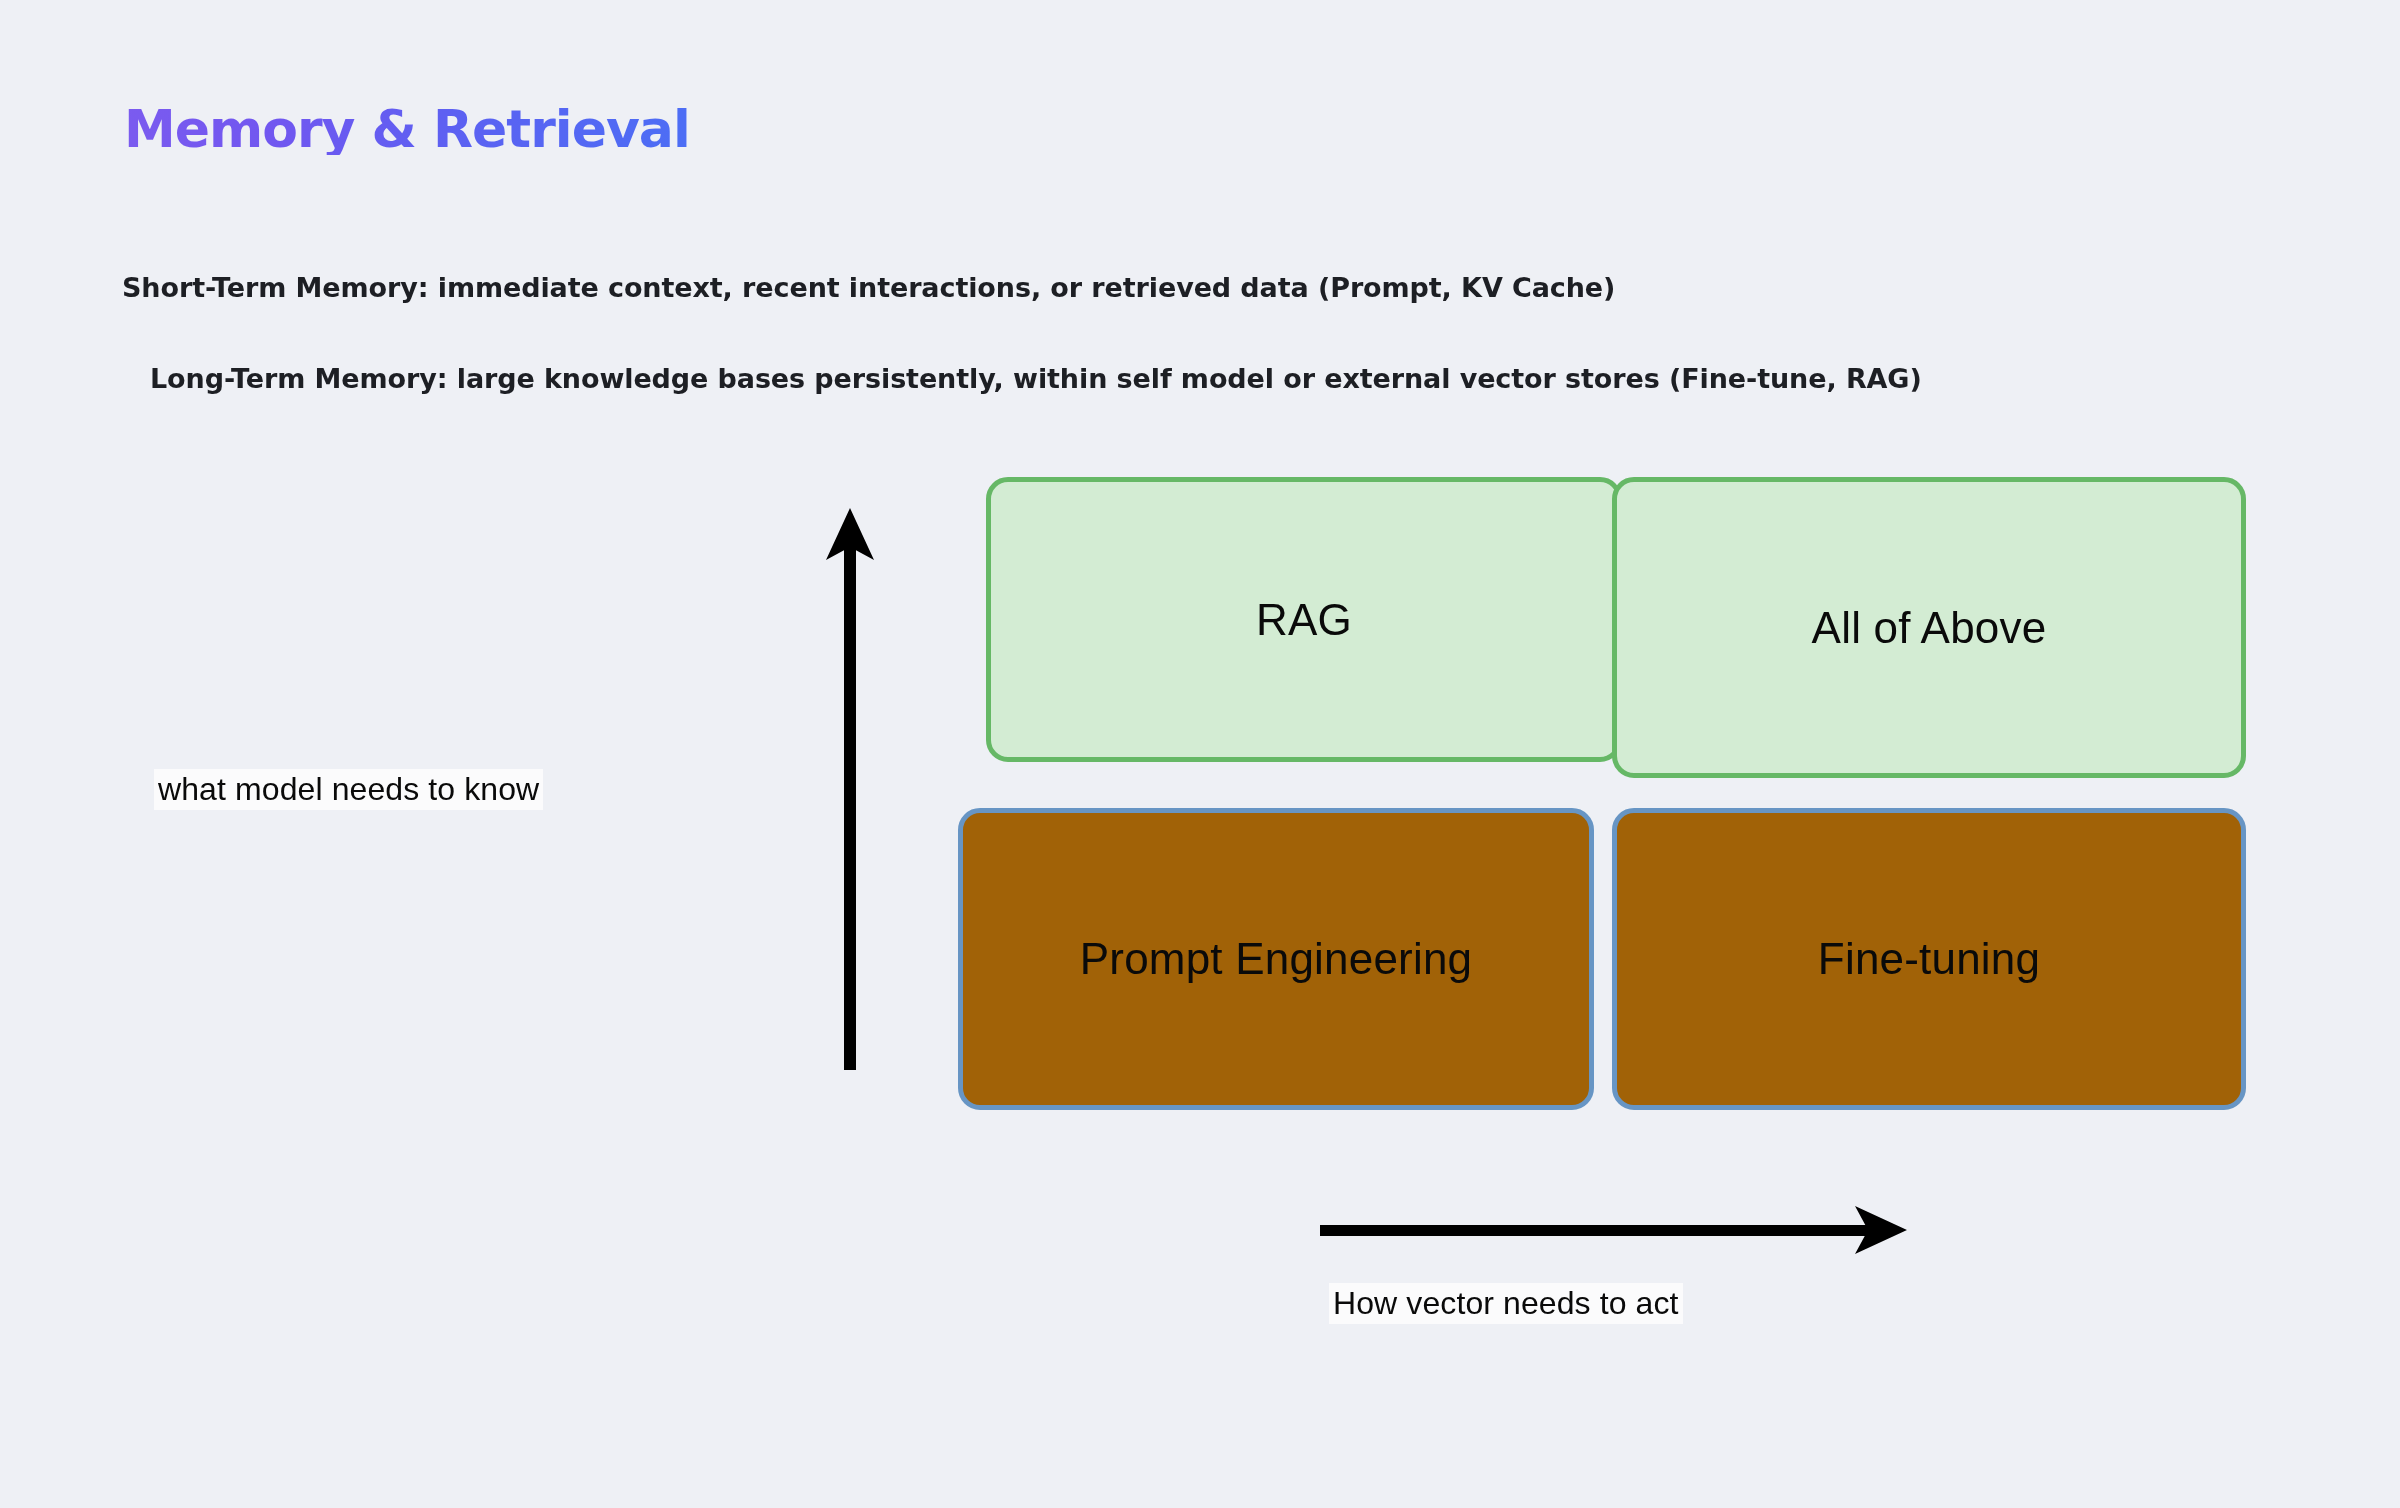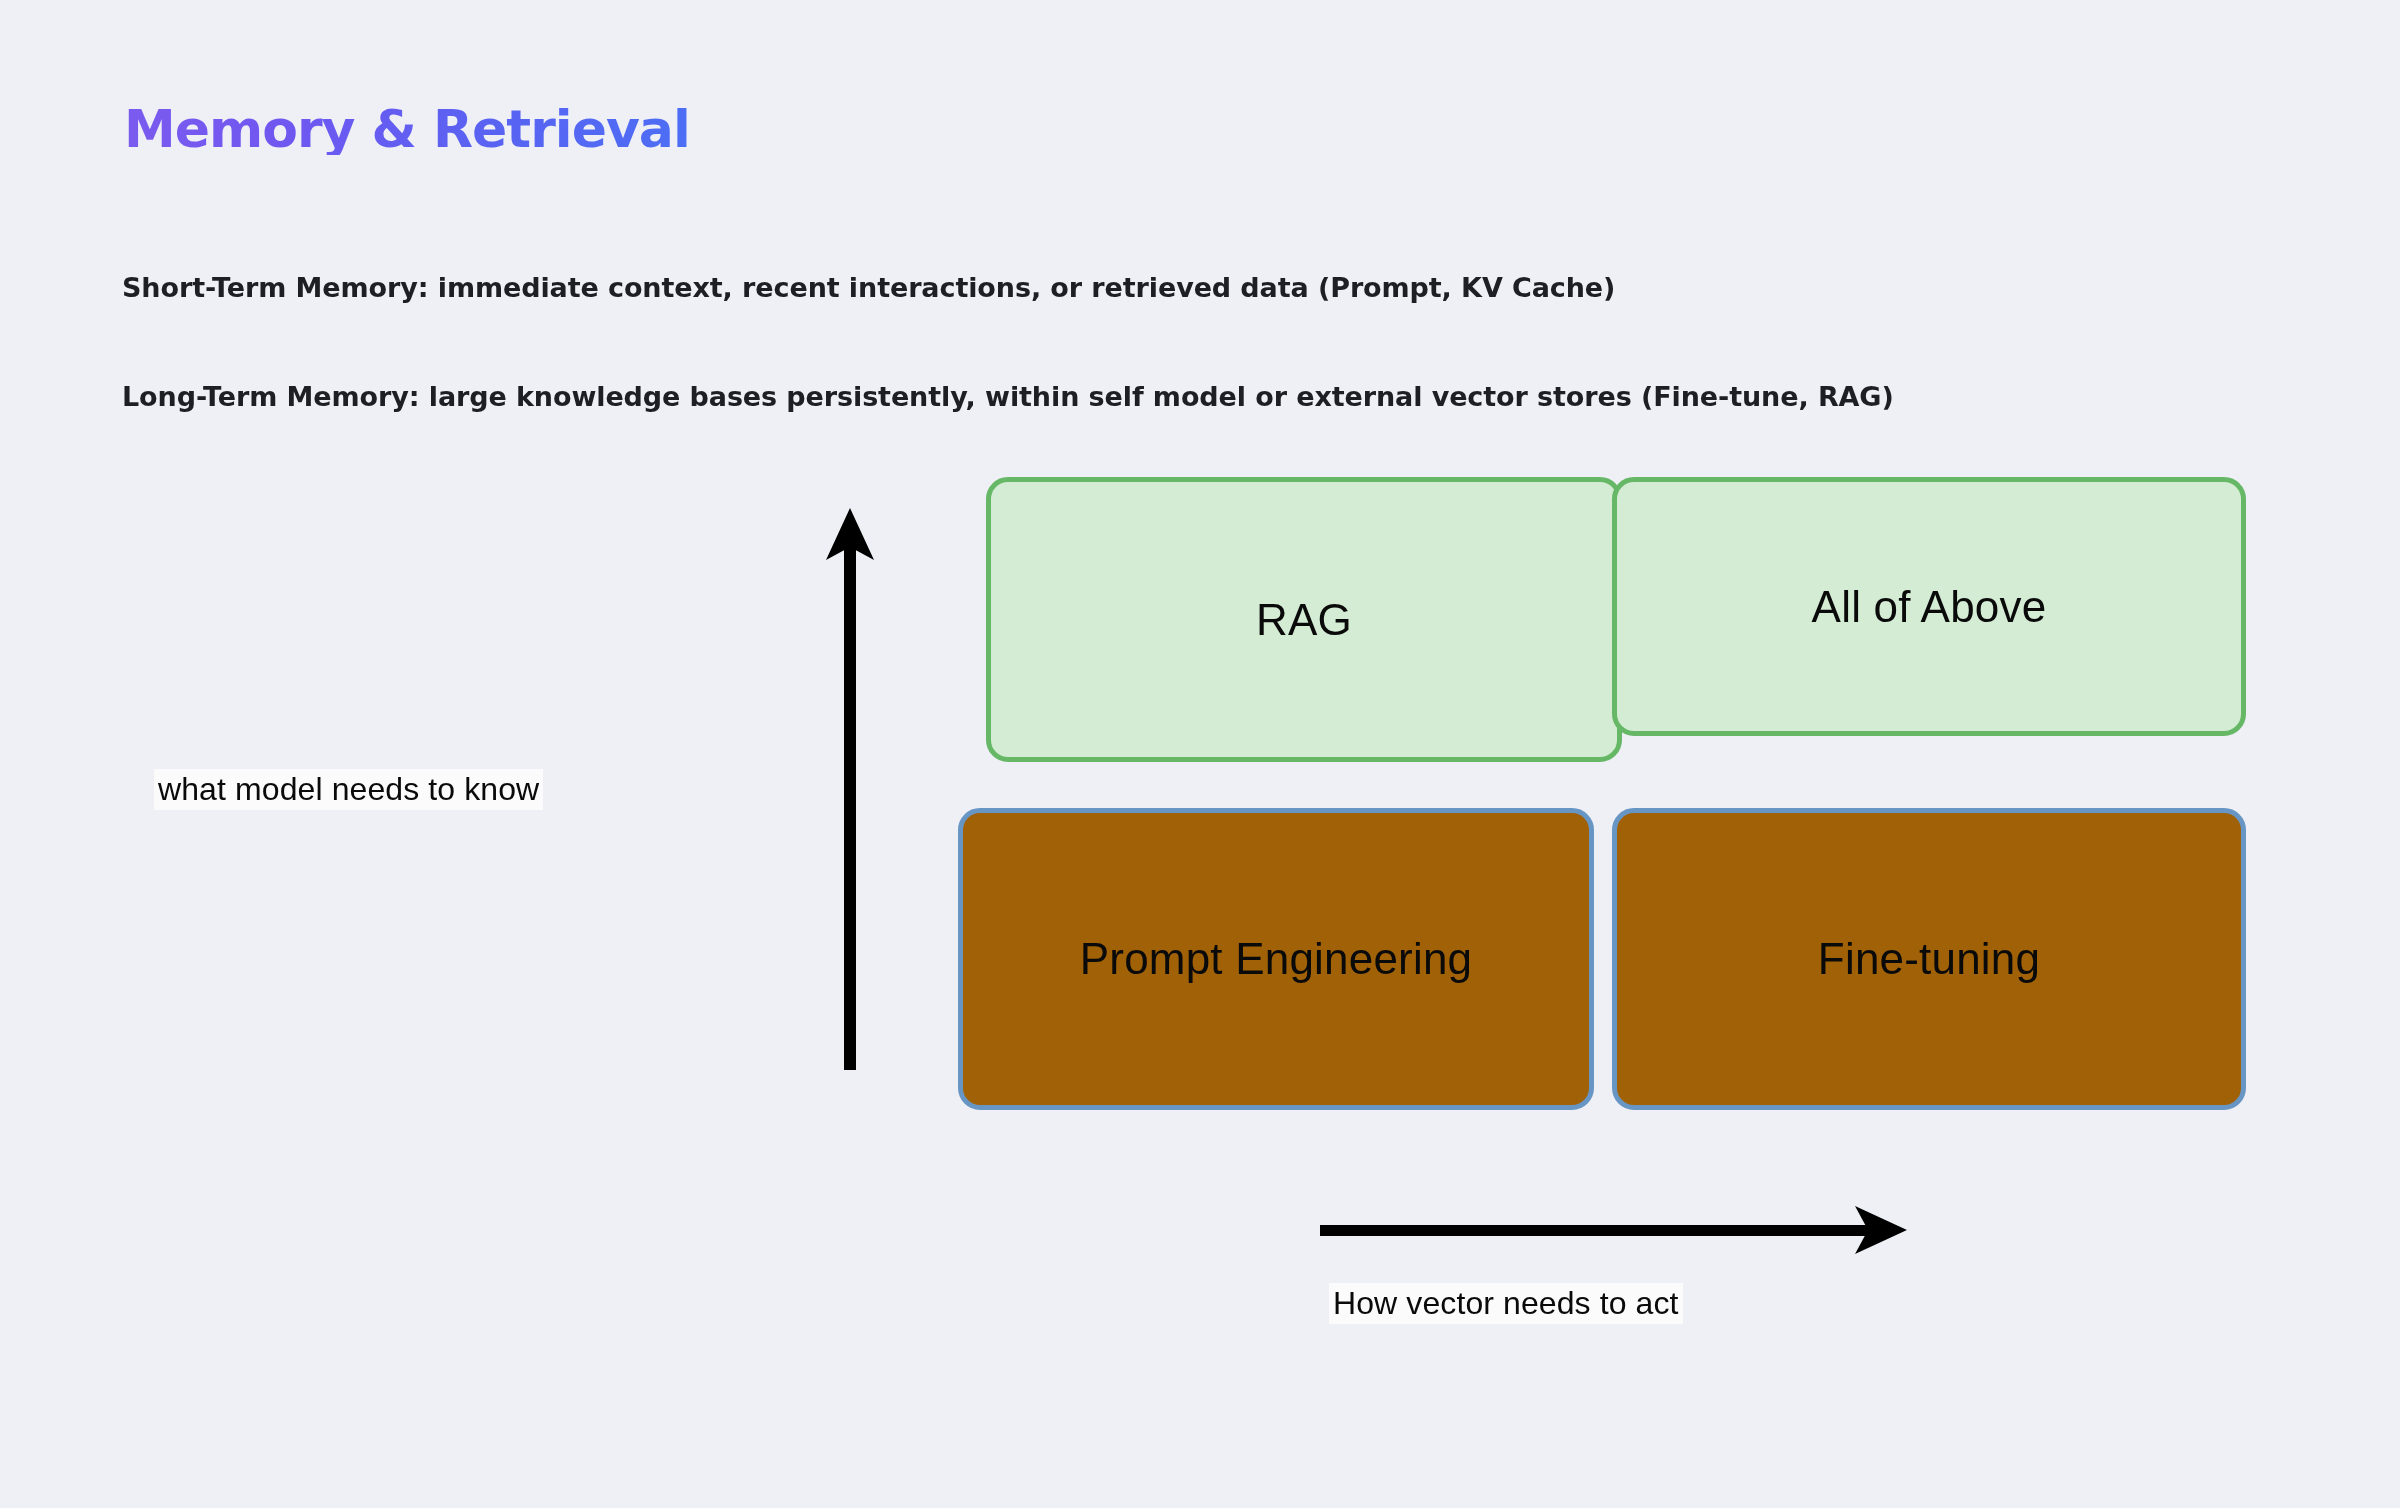--- a/index.html
+++ b/index.html
@@ -36,21 +36,21 @@
   .memory-line {
     position: absolute;
     left: 122px;
     font-family: "DejaVu Sans", sans-serif;
     font-size: 27px;
     color: #1d1f24;
     white-space: nowrap;
     letter-spacing: -0.1px;
   }
   #short-term-memory-line { top: 272px; }
-  #long-term-memory-line  { top: 381px; }
+  #long-term-memory-line  { top: 363px; margin-left: 28px; }
   .memory-line .lead { font-weight: bold; }
   .memory-line .tail { font-weight: bold; }
   .memory-line .body { font-weight: bold; }
 
   
   .matrix-box {
     position: absolute;
     box-sizing: border-box;
     border-radius: 22px;
     display: flex;
@@ -64,21 +64,21 @@
   .box-green {
     background: #d3ecd3;
     border: 5px solid #66b866;
   }
   .box-blue {
     background: #a16207;
     border: 5px solid #6795c4;
   }
 
   #box-rag          { left: 986px;  top: 477px;  width: 636px; height: 285px; }
-  #box-all-of-above { left: 1612px; top: 477px; width: 634px; height: 259px; }
+  #box-all-of-above { left: 1612px; top: 477px; width: 634px; height: 301px; }
   #box-prompt-eng   { left: 958px;  top: 808px;  width: 636px; height: 302px; }
   #box-fine-tuning  { left: 1612px; top: 808px; width: 634px; height: 302px; }
 
   
   #y-axis-arrow {
     position: absolute;
     left: 812px;
     top: 500px;
     width: 76px;
     height: 570px;

